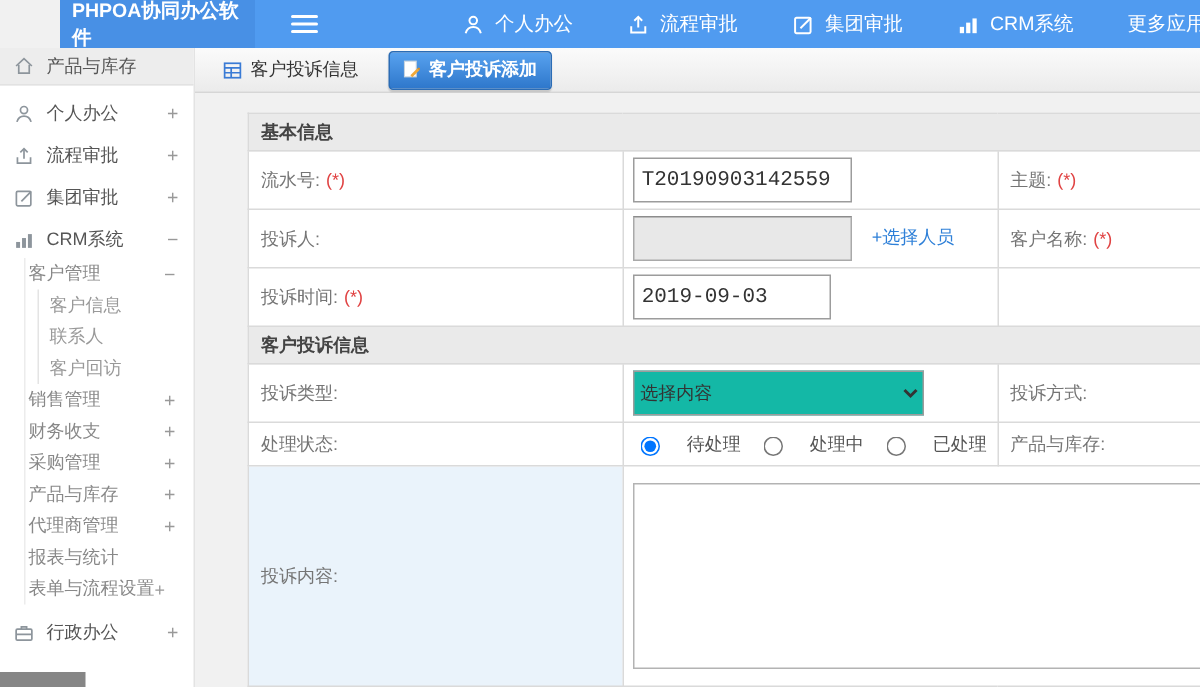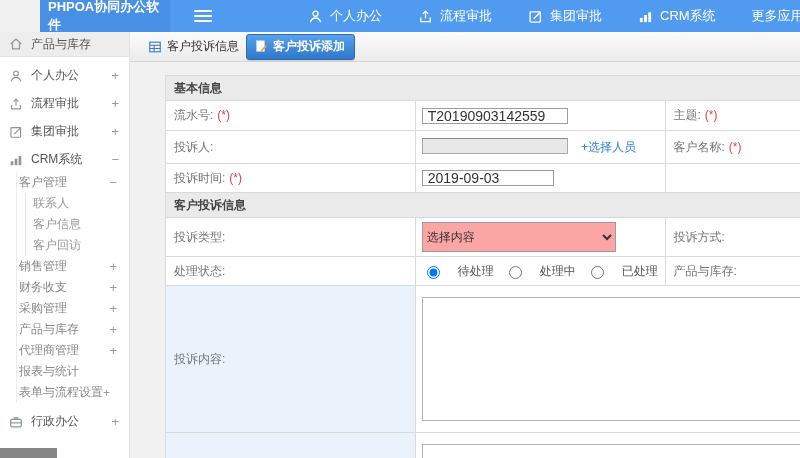--- a/index.html
+++ b/index.html
@@ -30,41 +30,41 @@
   .sub2{margin-left:8px;border-left:1px solid #e4e4e4;}
   .s2{height:21px;display:flex;align-items:center;padding-left:7px;color:#999;cursor:pointer;}
   .gap6{height:6px;} .gap3{height:3px;}
 
   
   .tabbar{position:absolute;left:130px;top:32px;width:670px;height:30px;
     background:linear-gradient(#fbfbfb,#ebebeb);border-bottom:1px solid #d6d6d6;
     display:flex;align-items:center;padding-left:18px;}
   .tab{display:flex;align-items:center;gap:5px;font-size:12px;color:#333;cursor:pointer;}
   .tab svg{width:14px;height:14px;}
-  .tab.active{margin-left:7px;background:linear-gradient(#58a2ef,#2e77cb);
+  .tab.active{margin-left:20px;background:linear-gradient(#58a2ef,#2e77cb);
     border:1px solid #2b6cb5;border-radius:3px;color:#fff;font-weight:bold;
     padding:3px 9px 4px 7px;box-shadow:0 1px 1px rgba(0,0,0,.15);}
 
   
   .content{position:absolute;left:130px;top:62px;width:670px;bottom:0;background:#f1f1f1;overflow:hidden;}
   table.form{border-collapse:collapse;background:#fff;margin:13px 0 0 35px;table-layout:fixed;width:1000px;
     border:1px solid #c6c6c6;}
   td{border:1px solid #dadada;font-size:12px;color:#757575;padding:0 8px;vertical-align:middle;}
   td.sec{background:#eaeaea;color:#444;font-weight:bold;height:25px;}
   td.lbl{width:158px;}
   td.fld{width:360px;padding:4px 6px;}
   td.lbl2{width:160px;}
   .req{color:#e04343;margin-left:4px;}
   .hl{background:#eaf3fb;}
-  input.text{height:16px;border:1px solid #9c9c9c;font-size:14px;padding:0 5px;color:#333;
-    font-family:Liberation Sans, sans-serif;width:146px;background:#fff;}
+  input.text{height:30px;border:1px solid #9c9c9c;font-size:14px;padding:0 5px;color:#333;
+    font-family:Liberation Mono, monospace;width:146px;background:#fff;}
   input.text.date{width:132px;}
   input.text.dis{background:#e8e8e8;border-color:#a9a9a9;border-top-color:#8c8c8c;}
   a.pick{color:#2f80d8;text-decoration:none;font-size:12px;margin-left:10px;}
-  select.sel{width:194px;height:30px;font-size:12px;border:1px solid #9c9c9c;background:#fca5a5;color:#333;
+  select.sel{width:194px;height:30px;font-size:12px;border:1px solid #9c9c9c;background:#14b8a6;color:#333;
     font-family:inherit;}
   .radios{display:flex;align-items:center;gap:10px;font-size:12px;color:#555;}
   .radios label{display:flex;align-items:center;gap:15px;cursor:pointer;}
   textarea.ta{width:406px;height:124px;border:1px solid #b3b3b3;resize:both;font-family:inherit;
     font-size:13px;display:block;margin:2px 0;background:#fff;}
   textarea.ta2{height:58px;}
   .rowspacer{height:147px;}
 
   .status-chip{position:absolute;left:0;bottom:0;width:57px;height:10px;background:#868686;}
 </style>
@@ -174,24 +174,24 @@
     <span>CRM系统</span>
     <span class="tgl">−</span>
   </div>
   <div class="sub1">
     <div class="s1">
       <span>客户管理</span>
       <span class="tgl">−</span>
     </div>
     <div class="sub2">
       <div class="s2">
-          <span>联系人</span>
+          <span>客户信息</span>
         </div>
       <div class="s2">
-          <span>客户信息</span>
+          <span>联系人</span>
         </div>
       <div class="s2">
           <span>客户回访</span>
         </div>
     </div>
     <div class="s1">
       <span>销售管理</span>
       <span class="tgl">+</span>
     </div>
     <div class="s1">

